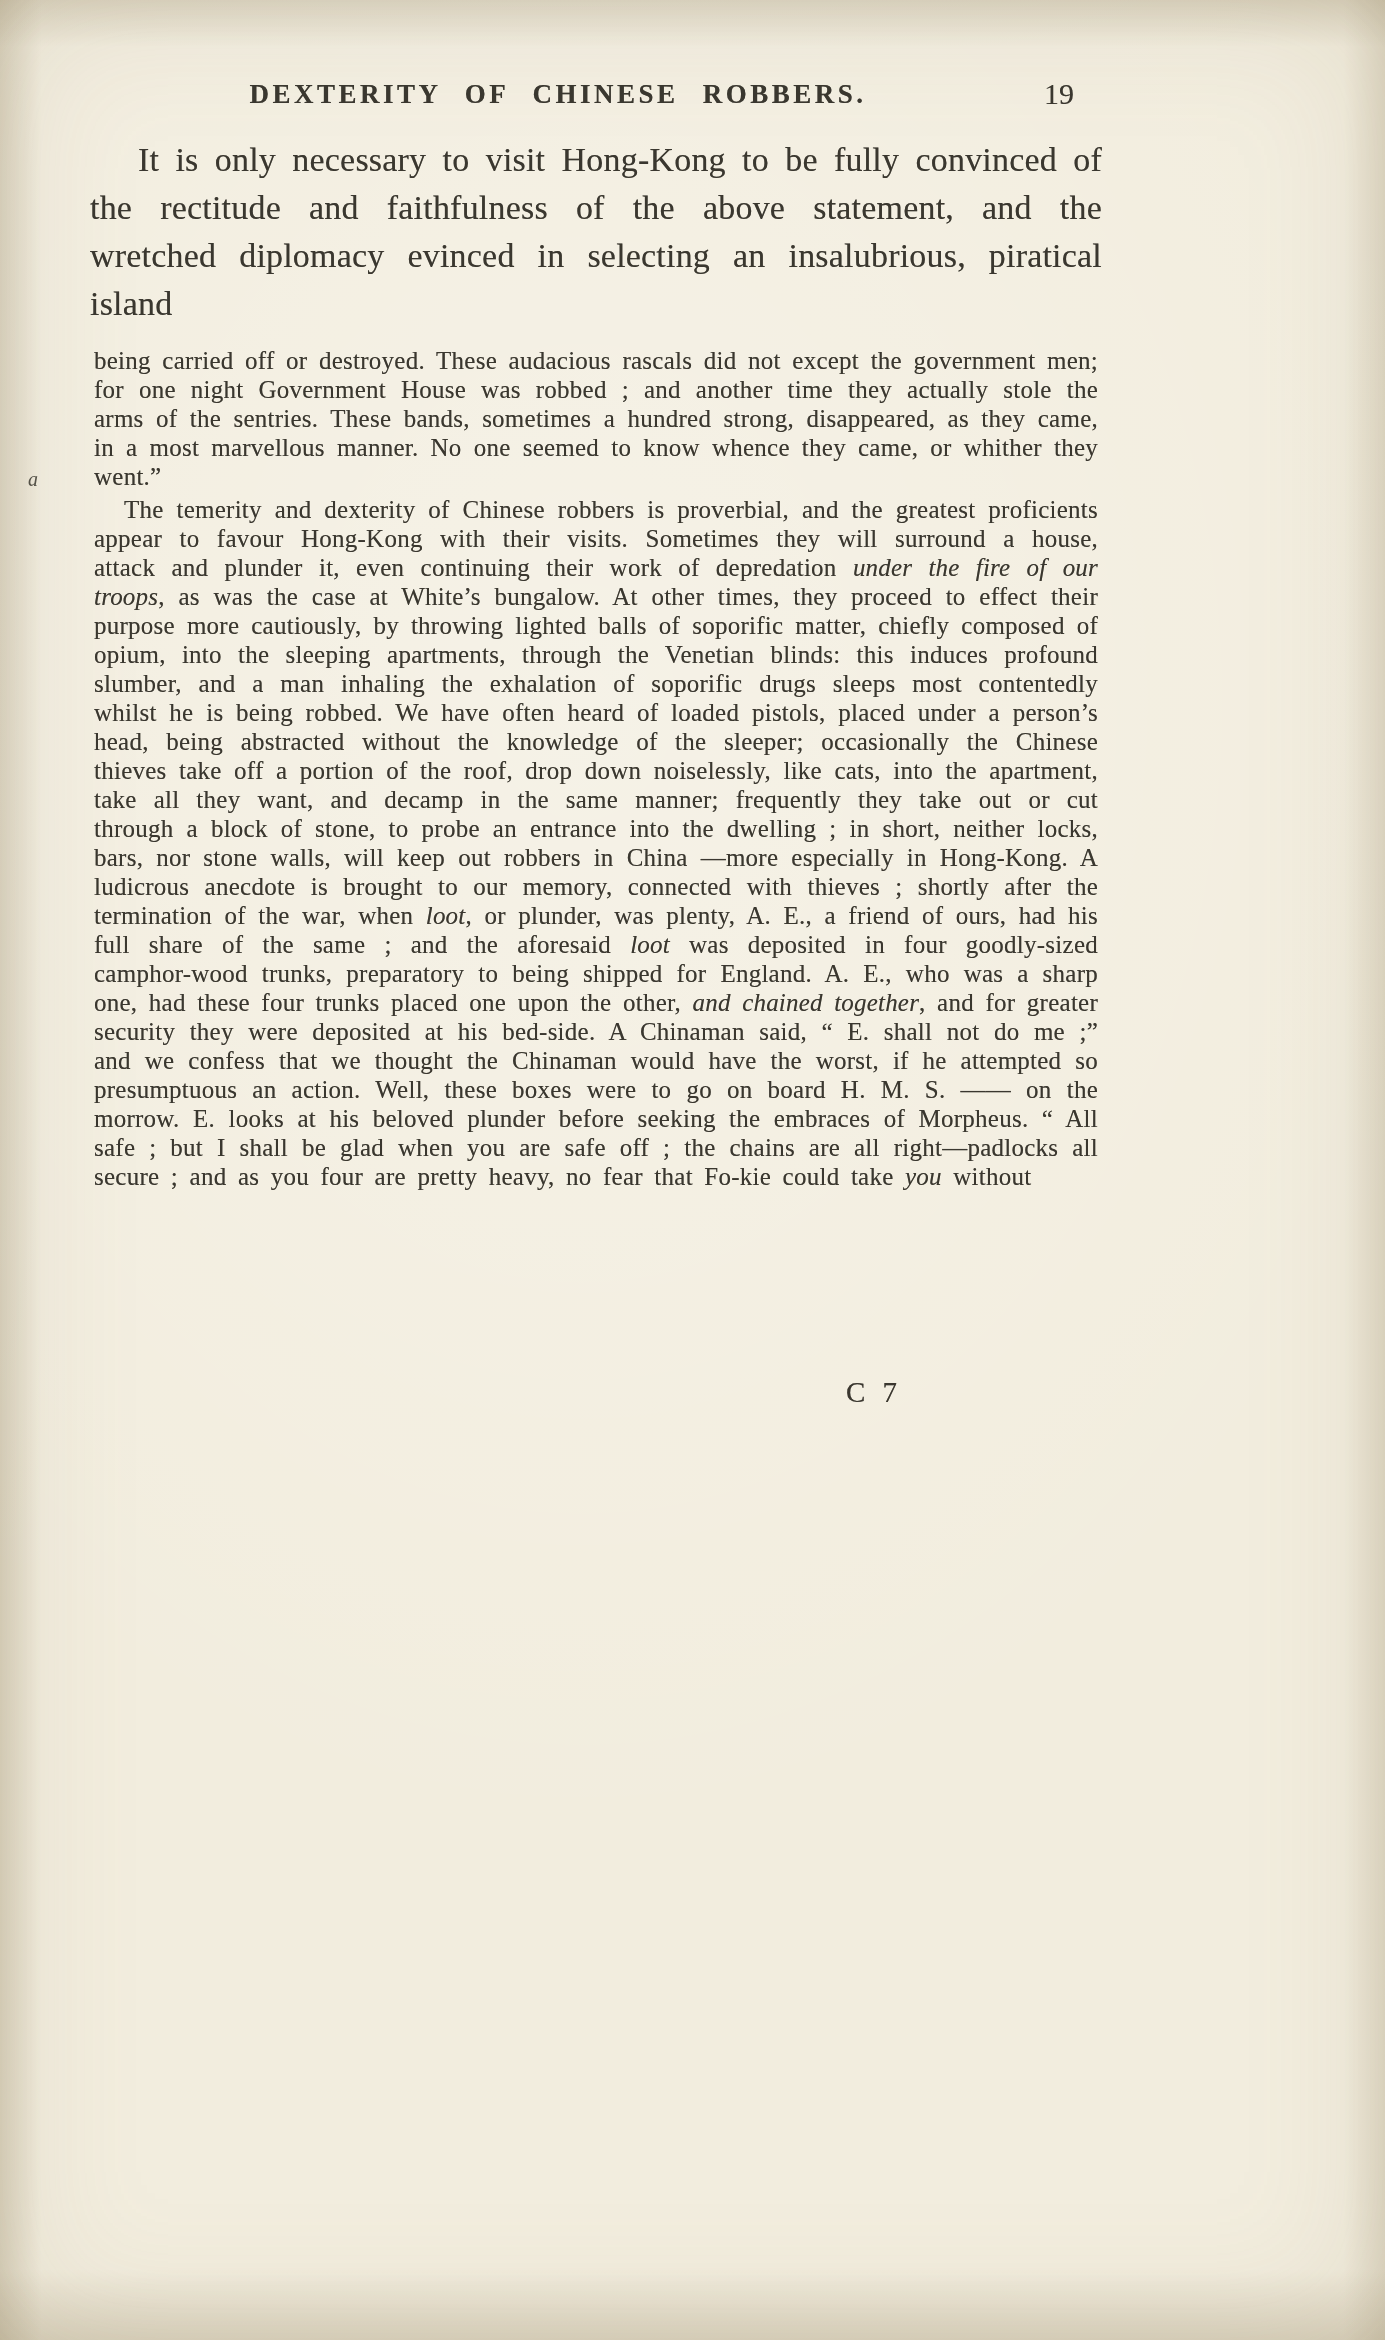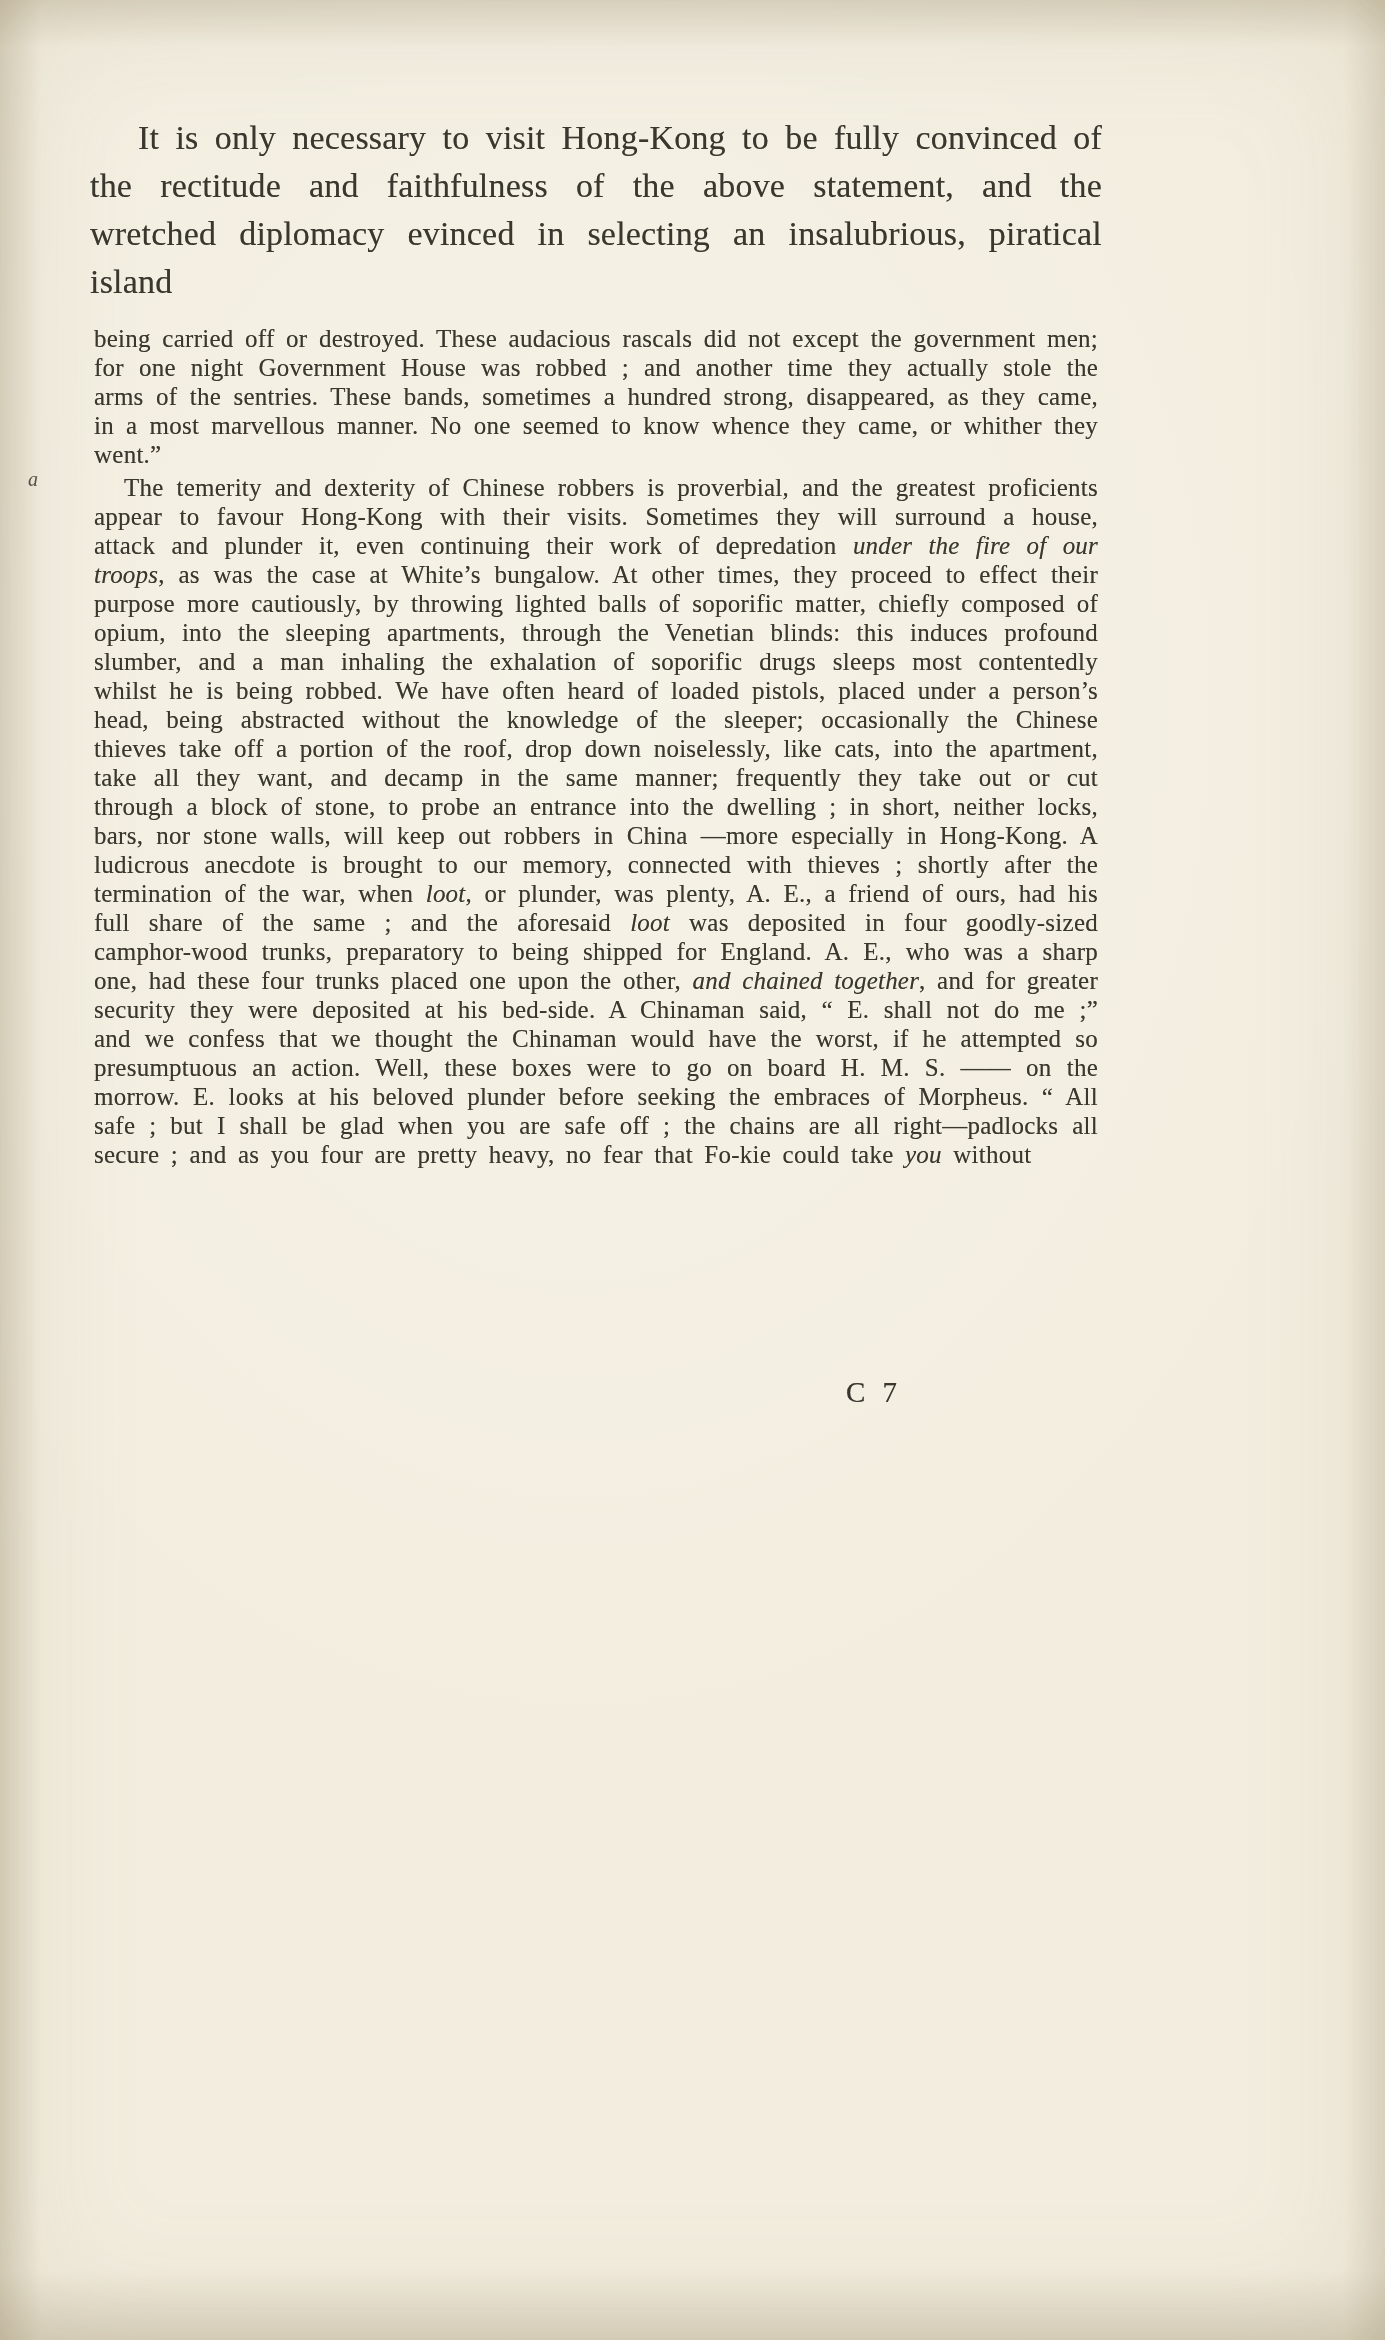--- a/index.html
+++ b/index.html
@@ -46,21 +46,21 @@
     text-shadow: 0 0 0.6px rgba(58,55,47,0.55);
   }
   .page-number {
     position: absolute;
     right: 28px;
     top: 0;
     font-size: 30px;
     text-shadow: 0 0 0.6px rgba(58,55,47,0.55);
   }
   .intro-para {
-    margin: 38px 0 0 0;
+    margin: 20px 0 0 0;
     font-size: 34px;
     line-height: 48px;
     text-indent: 48px;
     text-align: justify;
     word-spacing: 6px;
     letter-spacing: 0.2px;
     text-shadow: 0 0 0.6px rgba(58,55,47,0.5);
   }
   .body-text {
     margin-top: 18px;
@@ -96,20 +96,24 @@
     letter-spacing: 5px;
     text-shadow: 0 0 0.6px rgba(58,55,47,0.55);
   }
 </style>
 </head>
 <body>
 
 <div class="scan-page">
   <div class="text-column">
 
+    <div class="page-header">
+      <span class="running-title">DEXTERITY OF CHINESE ROBBERS.</span>
+      <span class="page-number">19</span>
+    </div>
 
     <p class="intro-para">It is only necessary to visit Hong-Kong to be fully convinced of the rectitude and faithfulness of the above statement, and the wretched diplomacy evinced in selecting an insalubrious, piratical island</p>
 
     <div class="body-text" id="body-text">
         <p class="body-para"><span>being carried off or destroyed. These audacious rascals did not except the government men; for one night Government House was robbed ; and another time they actually stole the arms of the sentries. These bands, sometimes a hundred strong, disappeared, as they came, in a most marvellous manner. No one seemed to know whence they came, or whither they went.”</span></p>
         <p class="body-para indent"><span>The temerity and dexterity of Chinese robbers is proverbial, and the greatest proficients appear to favour Hong-Kong with their visits. Sometimes they will surround a house, attack and plunder it, even continuing their work of depredation </span><em>under the fire of our troops</em><span>, as was the case at White’s bungalow. At other times, they proceed to effect their purpose more cautiously, by throwing lighted balls of soporific matter, chiefly composed of opium, into the sleeping apartments, through the Venetian blinds: this induces profound slumber, and a man inhaling the exhalation of soporific drugs sleeps most contentedly whilst he is being robbed. We have often heard of loaded pistols, placed under a person’s head, being abstracted without the knowledge of the sleeper; occasionally the Chinese thieves take off a portion of the roof, drop down noiselessly, like cats, into the apartment, take all they want, and decamp in the same manner; frequently they take out or cut through a block of stone, to probe an entrance into the dwelling ; in short, neither locks, bars, nor stone walls, will keep out robbers in China —more especially in Hong-Kong. A ludicrous anecdote is brought to our memory, connected with thieves ; shortly after the termination of the war, when </span><em>loot</em><span>, or plunder, was plenty, A. E., a friend of ours, had his full share of the same ; and the aforesaid </span><em>loot</em><span> was deposited in four goodly-sized camphor-wood trunks, preparatory to being shipped for England. A. E., who was a sharp one, had these four trunks placed one upon the other, </span><em>and chained together</em><span>, and for greater security they were deposited at his bed-side. A Chinaman said, “ E. shall not do me ;” and we confess that we thought the Chinaman would have the worst, if he attempted so presumptuous an action. Well, these boxes were to go on board H. M. S. —— on the morrow. E. looks at his beloved plunder before seeking the embraces of Morpheus. “ All safe ; but I shall be glad when you are safe off ; the chains are all right—padlocks all secure ; and as you four are pretty heavy, no fear that Fo-kie could take </span><em>you</em><span> without</span></p>
       </div>
 
   </div>
 

